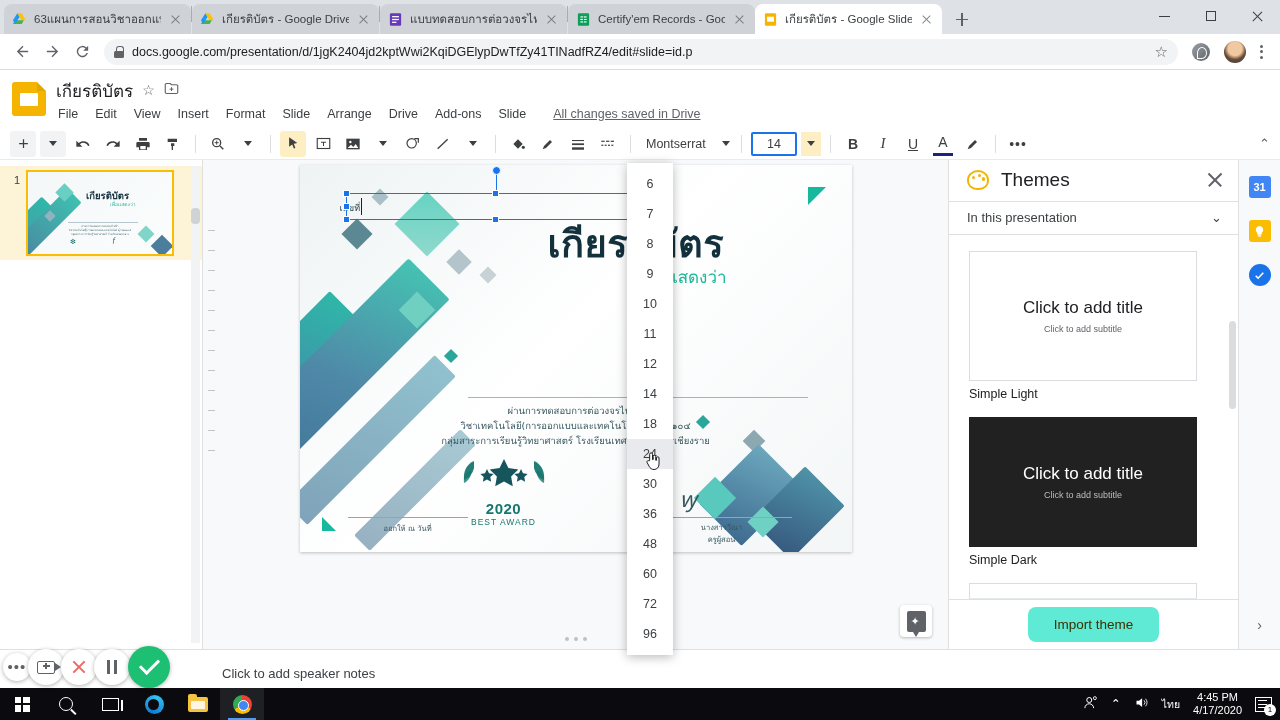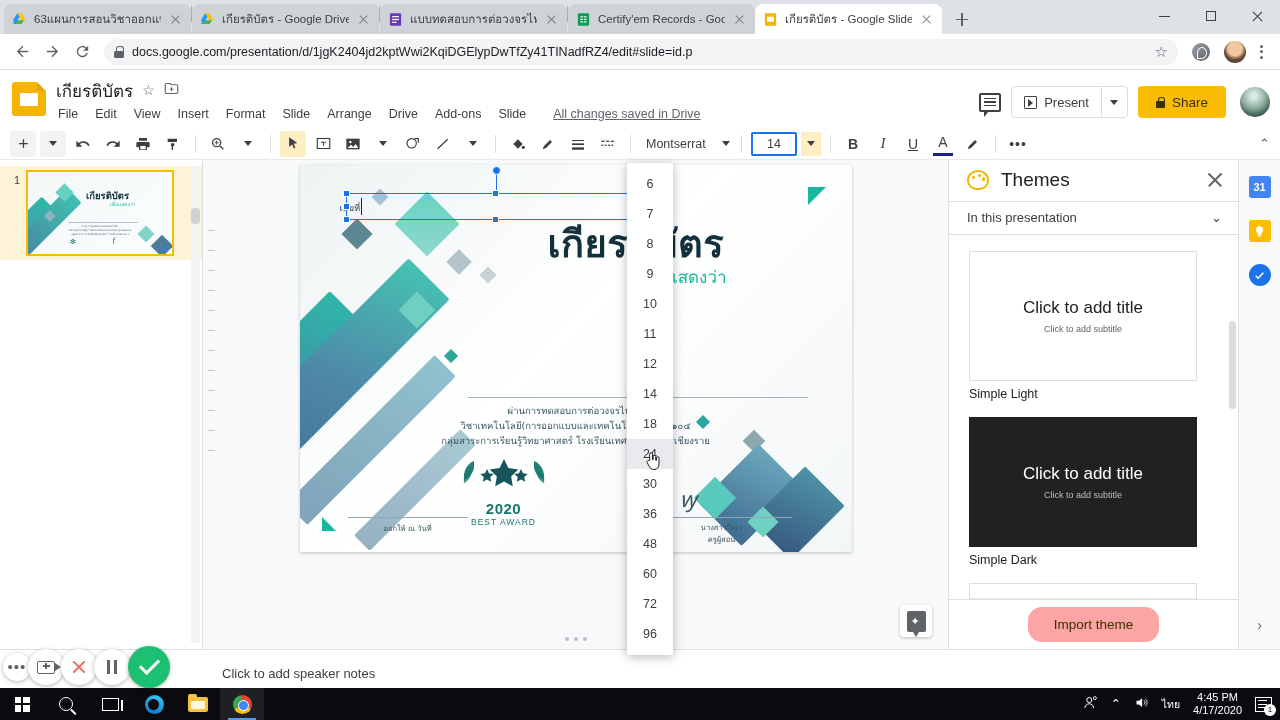--- a/index.html
+++ b/index.html
@@ -255,21 +255,21 @@
   .theme-card { margin: 0 20px 6px 20px; width: 228px; height: 130px; border: 1px solid #dadce0; display: flex; flex-direction: column; align-items: center; justify-content: center; }
   .theme-card.dark { background: #212121; border-color: #212121;}
   .tc-title { font-size: 17px; color: #202124; }
   .theme-card.dark .tc-title { color: #fff; }
   .tc-sub { font-size: 9px; color: #5f6368; margin-top: 6px;}
   .theme-card.dark .tc-sub { color: #bdbdbd; }
   .theme-name { font-size: 12.5px; color: #202124; margin: 4px 0 16px 20px; }
   .theme-card.streamline { background: #e4e9ec; align-items: flex-start; justify-content: flex-start; padding: 0; height: 56px; overflow: hidden;}
   .sl-bar { width: 100%; height: 14px; background: #fff; }
   .themes-footer { height: 56px; border-top: 1px solid #e0e0e0; display: flex; align-items: center; justify-content: center; }
-  .import-btn { background: #fca5a5; color: #3c2f00; font-size: 13.5px; font-weight: 500; padding: 10px 26px; border-radius: 14px; }
+  .import-btn { background: #5eead4; color: #3c2f00; font-size: 13.5px; font-weight: 500; padding: 10px 26px; border-radius: 8px; }
   .panel-scrollbar { position: absolute; right: 2px; top: 86px; width: 7px; height: 88px; background: #dadce0; border-radius: 4px;}
 
   
   .rail { width: 42px; background: #f8f9fa; border-left: 1px solid #e0e0e0; display: flex; flex-direction: column; align-items: center; padding-top: 16px; gap: 22px; position: relative;}
   .rail-ico { width: 22px; height: 22px; border-radius: 3px; display: flex; align-items: center; justify-content: center; font-size: 11px; color: #fff; font-weight: 700;}
   .ico-cal { background: #4285f4; }
   .ico-keep { background: #fbbc04; }
   .ico-tasks { background: #1a73e8; border-radius: 50%; }
   .rail-expand { position: absolute; bottom: 16px; color: #5f6368; font-size: 14px;}
 
@@ -465,41 +465,20 @@
         <span class="mi">Insert</span>
         <span class="mi">Format</span>
         <span class="mi">Slide</span>
         <span class="mi">Arrange</span>
         <span class="mi">Drive</span>
         <span class="mi">Add-ons</span>
         <span class="mi">Slide</span>
         <span class="gs-saved">All changes saved in Drive</span>
       </div>
     </div>
-    <div class="gs-right">
-      <div class="comment-ico">
-          <i></i>
-          <i></i>
-          <i></i>
-        </div>
-      <div class="present-grp">
-        <div class="present-btn">
-          <span class="present-ico"></span>
-          <span>Present</span>
-        </div>
-        <div class="present-caret">
-          <span class="caret-dn"></span>
-        </div>
-      </div>
-      <div class="share-btn">
-        <span class="share-lock"></span>
-        <span>Share</span>
-      </div>
-      <div class="avatar-big"></div>
-    </div>
   </div>
 
   <div class="gs-toolbar">
     <div class="tb boxed">
       <svg width="15" height="15" viewBox="0 0 24 24">
           <path d="M11 5h2v14h-2z M5 11h14v2H5z" fill="#3c4043"></path>
         </svg>
     </div>
     <div class="tb tb-caret boxed">
         <span class="caret-dn"></span>

